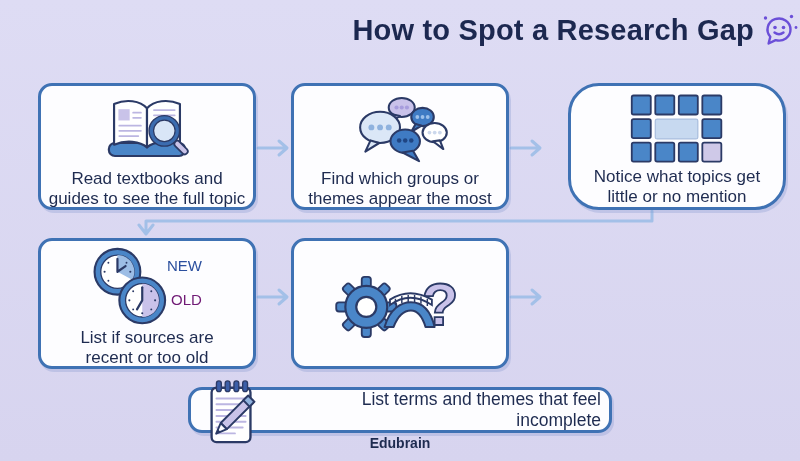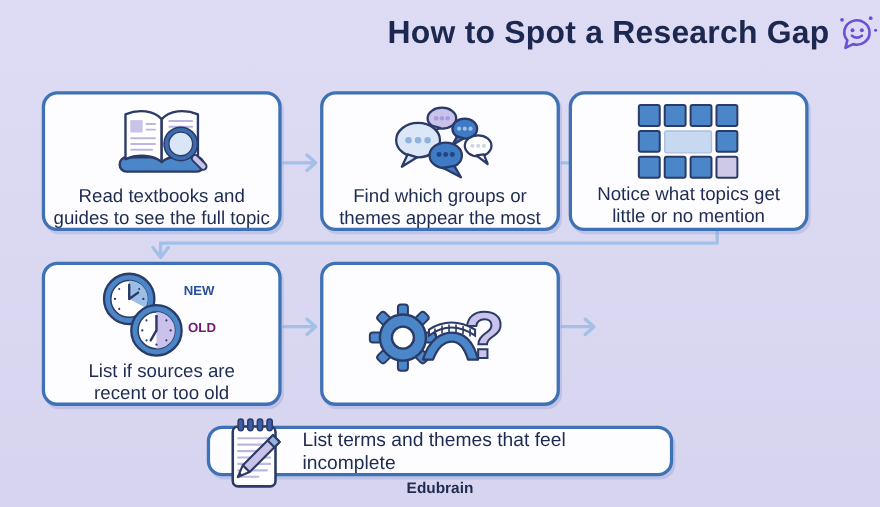--- a/index.html
+++ b/index.html
@@ -21,46 +21,46 @@
   .card {
     position:absolute; width:218px; background:#fdfdff;
     border:3px solid #3f72b4; border-radius:14px;
     box-shadow:2px 3px 0 rgba(130,150,205,.30);
     display:flex; flex-direction:column;
   }
   .card.r1 { top:83px;  height:127px;align-items:center; }
   .card.r2 { top:238px; height:131px; }
   .card.c1 { left:38px; }
   .card.c2 { left:291px; }
-  .card.c3 { left:517px; }
+  .card.c3 { left:568px;border-radius:31px; }
 
   .icon-wrap {
     flex:1; display:flex; align-items:center; justify-content:center;
     padding-top:5px; position:relative;
   }
   .step-label {
     font-size:17px; line-height:1.2; color:#1e2b50; text-align:center;
     white-space:pre-line; padding-bottom:11px;
   }
-  .clock-label { position:absolute; font-weight:700; font-size:12px; }
+  .clock-label { position:absolute; font-weight:400; font-size:15px; }
   .clock-label.new { left:126px; top:16px; color:#2b4f9e; }
   .clock-label.old { left:130px; top:50px; color:#701a75; }
 
   .connectors { position:absolute; inset:0; pointer-events:none; }
 
   .banner {
     position:absolute; left:188px; top:387px; width:424px; height:46px;
     background:#fdfdff; border:3px solid #3f72b4; border-radius:14px;
     box-shadow:2px 3px 0 rgba(130,150,205,.30);
   }
   .banner-icon { position:absolute; left:14px; top:-11px; }
   .banner-label {
     position:absolute; left:84px; right:8px; top:0; height:100%;
     display:flex; align-items:center; justify-content:center;
-    font-size:17.5px; color:#1e2b50;
+    font-size:17.5px; color:#1e2b50;text-align:right;
   }
   .brand {
     position:absolute; top:435px; left:0; width:100%; text-align:center;
     font-size:14px; font-weight:600; color:#1e2b50;
   }
 </style>
 </head>
 <body>
 
 <div class="page">

